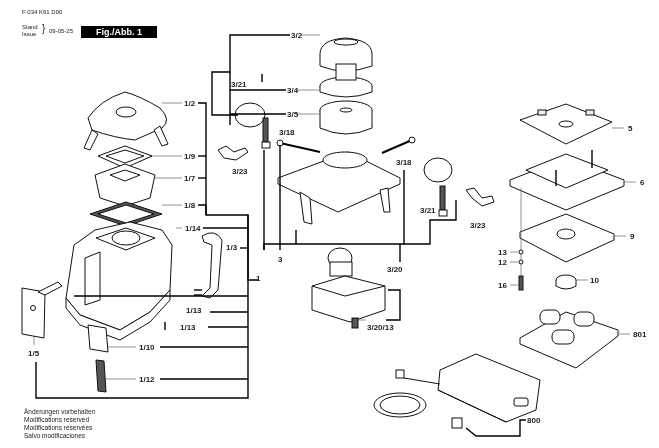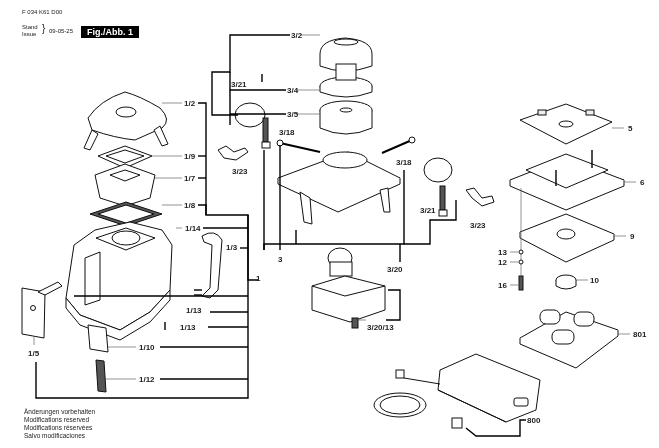--- a/index.html
+++ b/index.html
@@ -1,18 +1,18 @@
 <!DOCTYPE html>
 <html><head>
 <meta charset="utf-8">
 <style>
   html, body { margin:0; padding:0; background:#ffffff; }
   body { width:659px; height:448px; position:relative; overflow:hidden; font-family:"Liberation Sans", sans-serif; color:#000; }
   .hdr { position:absolute; font-size:6px; line-height:7px; color:#222; font-family:"Liberation Sans", sans-serif; }
-  .figbox { position:absolute; left:81px; top:26px; background:#000; color:#fff; font-weight:bold; font-size:9px; padding:1px 6px; font-family:"Liberation Sans", sans-serif; }
+  .figbox { position:absolute; left:81px; top:26px; background:#000; color:#fff; font-weight:bold; font-size:9px; padding:1px 15px; font-family:"Liberation Sans", sans-serif; }
   .footer { position:absolute; left:24px; top:408px; font-size:6.5px; line-height:8px; color:#222; font-family:"Liberation Sans", sans-serif; }
   svg { position:absolute; left:0; top:0; }
   .lbl { font-family:"Liberation Sans", sans-serif; font-size:8px; font-weight:bold; fill:#222; }
   .lead { stroke:#000; stroke-width:1.4; fill:none; }
   .thin { stroke:#666; stroke-width:0.7; fill:none; }
   .part { stroke:#111; stroke-width:1; fill:#fff; }
   .partg { stroke:#111; stroke-width:1; fill:#eee; }
   .partd { stroke:#111; stroke-width:1; fill:#555; }
 </style>
 </head>

